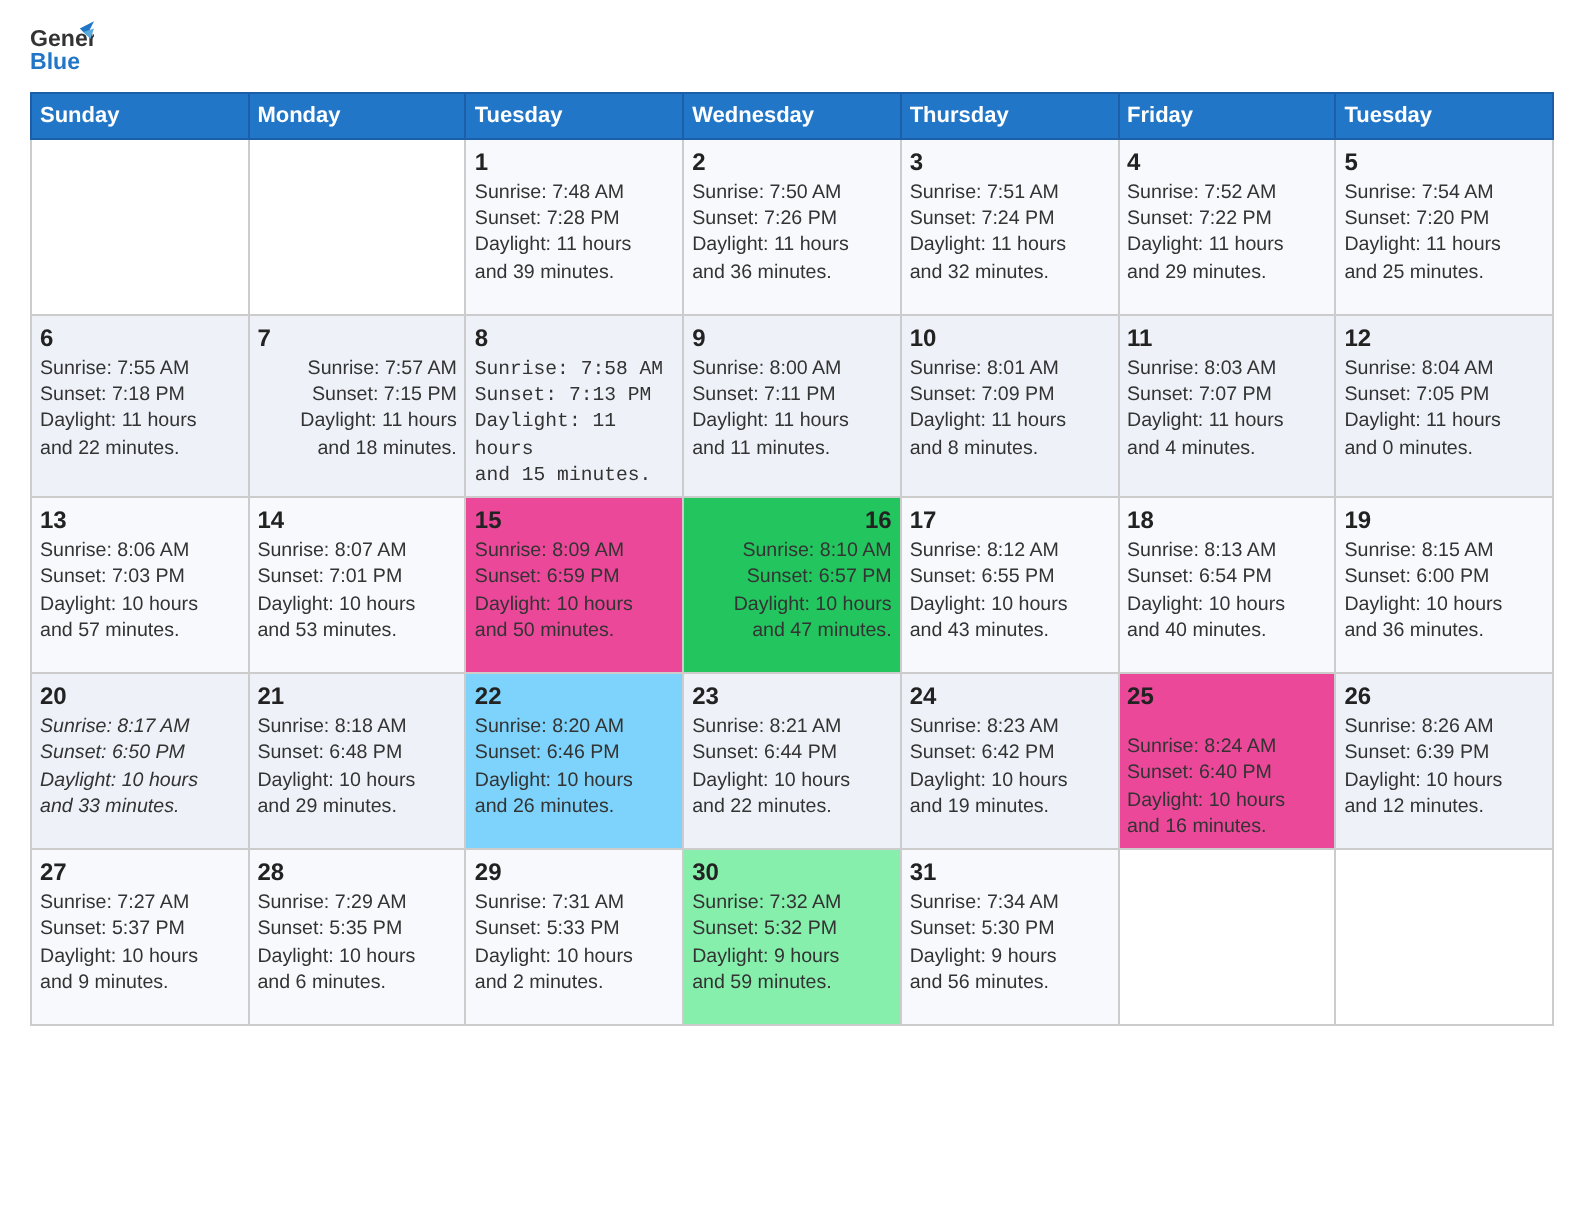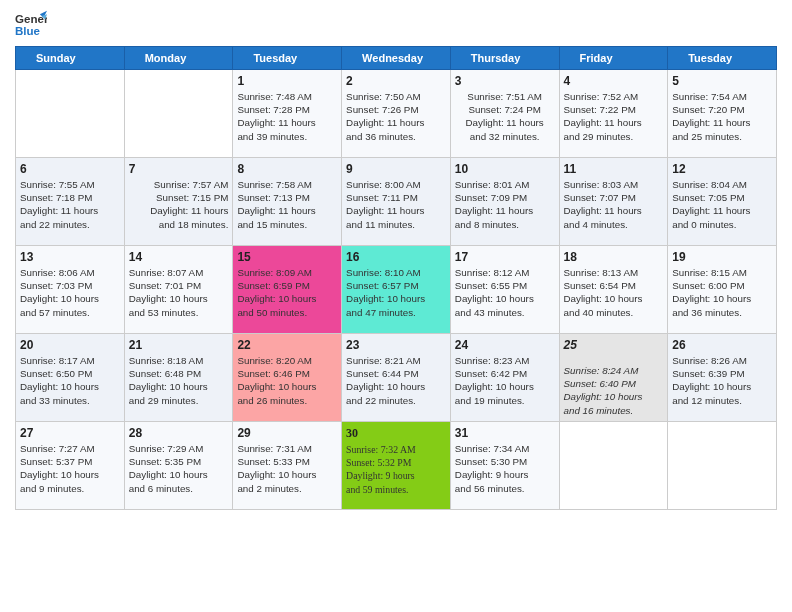--- a/index.html
+++ b/index.html
@@ -45,21 +45,21 @@
       margin-top: 2px;
     }
     .calendar {
       width: 100%;
       border-collapse: collapse;
       font-size: 10.5px;
     }
     .calendar thead tr th {
       background: #2176c7;
       color: #fff;
-      padding: 5px 20px;
+      padding: 5px 4px;
       font-size: 11px;
       font-weight: bold;
       border: 1px solid #1a5fa8;
       text-align: left;
     }
     .calendar tbody tr td {
       border: 1px solid #ccc;
       vertical-align: top;
       padding: 4px 4px;
       min-height: 80px;
@@ -133,21 +133,21 @@
           </td>
           <td style="background: rgb(247, 249, 252);">
             <span class="day-number">2</span>
             <div class="day-info" style="white-space: pre-line;">Sunrise: 7:50 AM
 Sunset: 7:26 PM
 Daylight: 11 hours
 and 36 minutes.</div>
           </td>
           <td style="background: rgb(247, 249, 252);">
             <span class="day-number">3</span>
-            <div class="day-info" style="white-space: pre-line; text-align: center;">Sunrise: 7:51 AM
+            <div class="day-info" style="white-space: pre-line;">Sunrise: 7:51 AM
 Sunset: 7:24 PM
 Daylight: 11 hours
 and 32 minutes.</div>
           </td>
           <td style="background: rgb(247, 249, 252);">
             <span class="day-number">4</span>
             <div class="day-info" style="white-space: pre-line;">Sunrise: 7:52 AM
 Sunset: 7:22 PM
 Daylight: 11 hours
 and 29 minutes.</div>
@@ -170,21 +170,21 @@
           </td>
           <td style="background: rgb(238, 242, 248);">
             <span class="day-number">7</span>
             <div class="day-info" style="white-space: pre-line; text-align: right;">Sunrise: 7:57 AM
 Sunset: 7:15 PM
 Daylight: 11 hours
 and 18 minutes.</div>
           </td>
           <td style="background: rgb(238, 242, 248);">
             <span class="day-number">8</span>
-            <div class="day-info" style="white-space: pre-line;">Sunrise: 7:58 AM
+            <div class="day-info" style="white-space: pre-line; font-family: Liberation Mono, monospace;">Sunrise: 7:58 AM
 Sunset: 7:13 PM
 Daylight: 11 hours
 and 15 minutes.</div>
           </td>
           <td style="background: rgb(238, 242, 248);">
             <span class="day-number">9</span>
             <div class="day-info" style="white-space: pre-line;">Sunrise: 8:00 AM
 Sunset: 7:11 PM
 Daylight: 11 hours
 and 11 minutes.</div>
@@ -226,21 +226,21 @@
 Daylight: 10 hours
 and 53 minutes.</div>
           </td>
           <td style="background: #ec4899;">
             <span class="day-number">15</span>
             <div class="day-info" style="white-space: pre-line;">Sunrise: 8:09 AM
 Sunset: 6:59 PM
 Daylight: 10 hours
 and 50 minutes.</div>
           </td>
-          <td style="background: #5eead4;">
+          <td style="background: #22c55e; text-align: right;">
             <span class="day-number">16</span>
             <div class="day-info" style="white-space: pre-line;">Sunrise: 8:10 AM
 Sunset: 6:57 PM
 Daylight: 10 hours
 and 47 minutes.</div>
           </td>
           <td style="background: rgb(247, 249, 252);">
             <span class="day-number">17</span>
             <div class="day-info" style="white-space: pre-line;">Sunrise: 8:12 AM
 Sunset: 6:55 PM
@@ -258,54 +258,54 @@
             <span class="day-number">19</span>
             <div class="day-info" style="white-space: pre-line;">Sunrise: 8:15 AM
 Sunset: 6:00 PM
 Daylight: 10 hours
 and 36 minutes.</div>
           </td>
         </tr>
         <tr>
           <td style="background: rgb(238, 242, 248);">
             <span class="day-number">20</span>
-            <div class="day-info" style="white-space: pre-line;">Sunrise: 8:17 AM
+            <div class="day-info" style="white-space: pre-line; font-style: italic;">Sunrise: 8:17 AM
 Sunset: 6:50 PM
 Daylight: 10 hours
 and 33 minutes.</div>
           </td>
           <td style="background: rgb(238, 242, 248);">
             <span class="day-number">21</span>
             <div class="day-info" style="white-space: pre-line;">Sunrise: 8:18 AM
 Sunset: 6:48 PM
 Daylight: 10 hours
 and 29 minutes.</div>
           </td>
-          <td style="background: #fca5a5; margin-left: 16px;">
+          <td style="background: #7dd3fc; margin-left: 16px;">
             <span class="day-number">22</span>
             <div class="day-info" style="white-space: pre-line;">Sunrise: 8:20 AM
 Sunset: 6:46 PM
 Daylight: 10 hours
 and 26 minutes.</div>
           </td>
           <td style="background: rgb(238, 242, 248);">
             <span class="day-number">23</span>
             <div class="day-info" style="white-space: pre-line;">Sunrise: 8:21 AM
 Sunset: 6:44 PM
 Daylight: 10 hours
 and 22 minutes.</div>
           </td>
           <td style="background: rgb(238, 242, 248);">
             <span class="day-number">24</span>
             <div class="day-info" style="white-space: pre-line;">Sunrise: 8:23 AM
 Sunset: 6:42 PM
 Daylight: 10 hours
 and 19 minutes.</div>
           </td>
-          <td style="background: #e5e5e5; font-style: italic;">
+          <td style="background: #ec4899;">
             <span class="day-number">25</span>
             <div class="day-info" style="white-space: pre-line; margin-top: 12px;">Sunrise: 8:24 AM
 Sunset: 6:40 PM
 Daylight: 10 hours
 and 16 minutes.</div>
           </td>
           <td style="background: rgb(238, 242, 248);">
             <span class="day-number">26</span>
             <div class="day-info" style="white-space: pre-line;">Sunrise: 8:26 AM
 Sunset: 6:39 PM
@@ -328,21 +328,21 @@
 Daylight: 10 hours
 and 6 minutes.</div>
           </td>
           <td style="background: rgb(247, 249, 252);">
             <span class="day-number">29</span>
             <div class="day-info" style="white-space: pre-line;">Sunrise: 7:31 AM
 Sunset: 5:33 PM
 Daylight: 10 hours
 and 2 minutes.</div>
           </td>
-          <td style="background: #84cc16; font-family: Liberation Serif, serif;">
+          <td style="background: #86efac;">
             <span class="day-number">30</span>
             <div class="day-info" style="white-space: pre-line;">Sunrise: 7:32 AM
 Sunset: 5:32 PM
 Daylight: 9 hours
 and 59 minutes.</div>
           </td>
           <td style="background: rgb(247, 249, 252);">
             <span class="day-number">31</span>
             <div class="day-info" style="white-space: pre-line;">Sunrise: 7:34 AM
 Sunset: 5:30 PM

